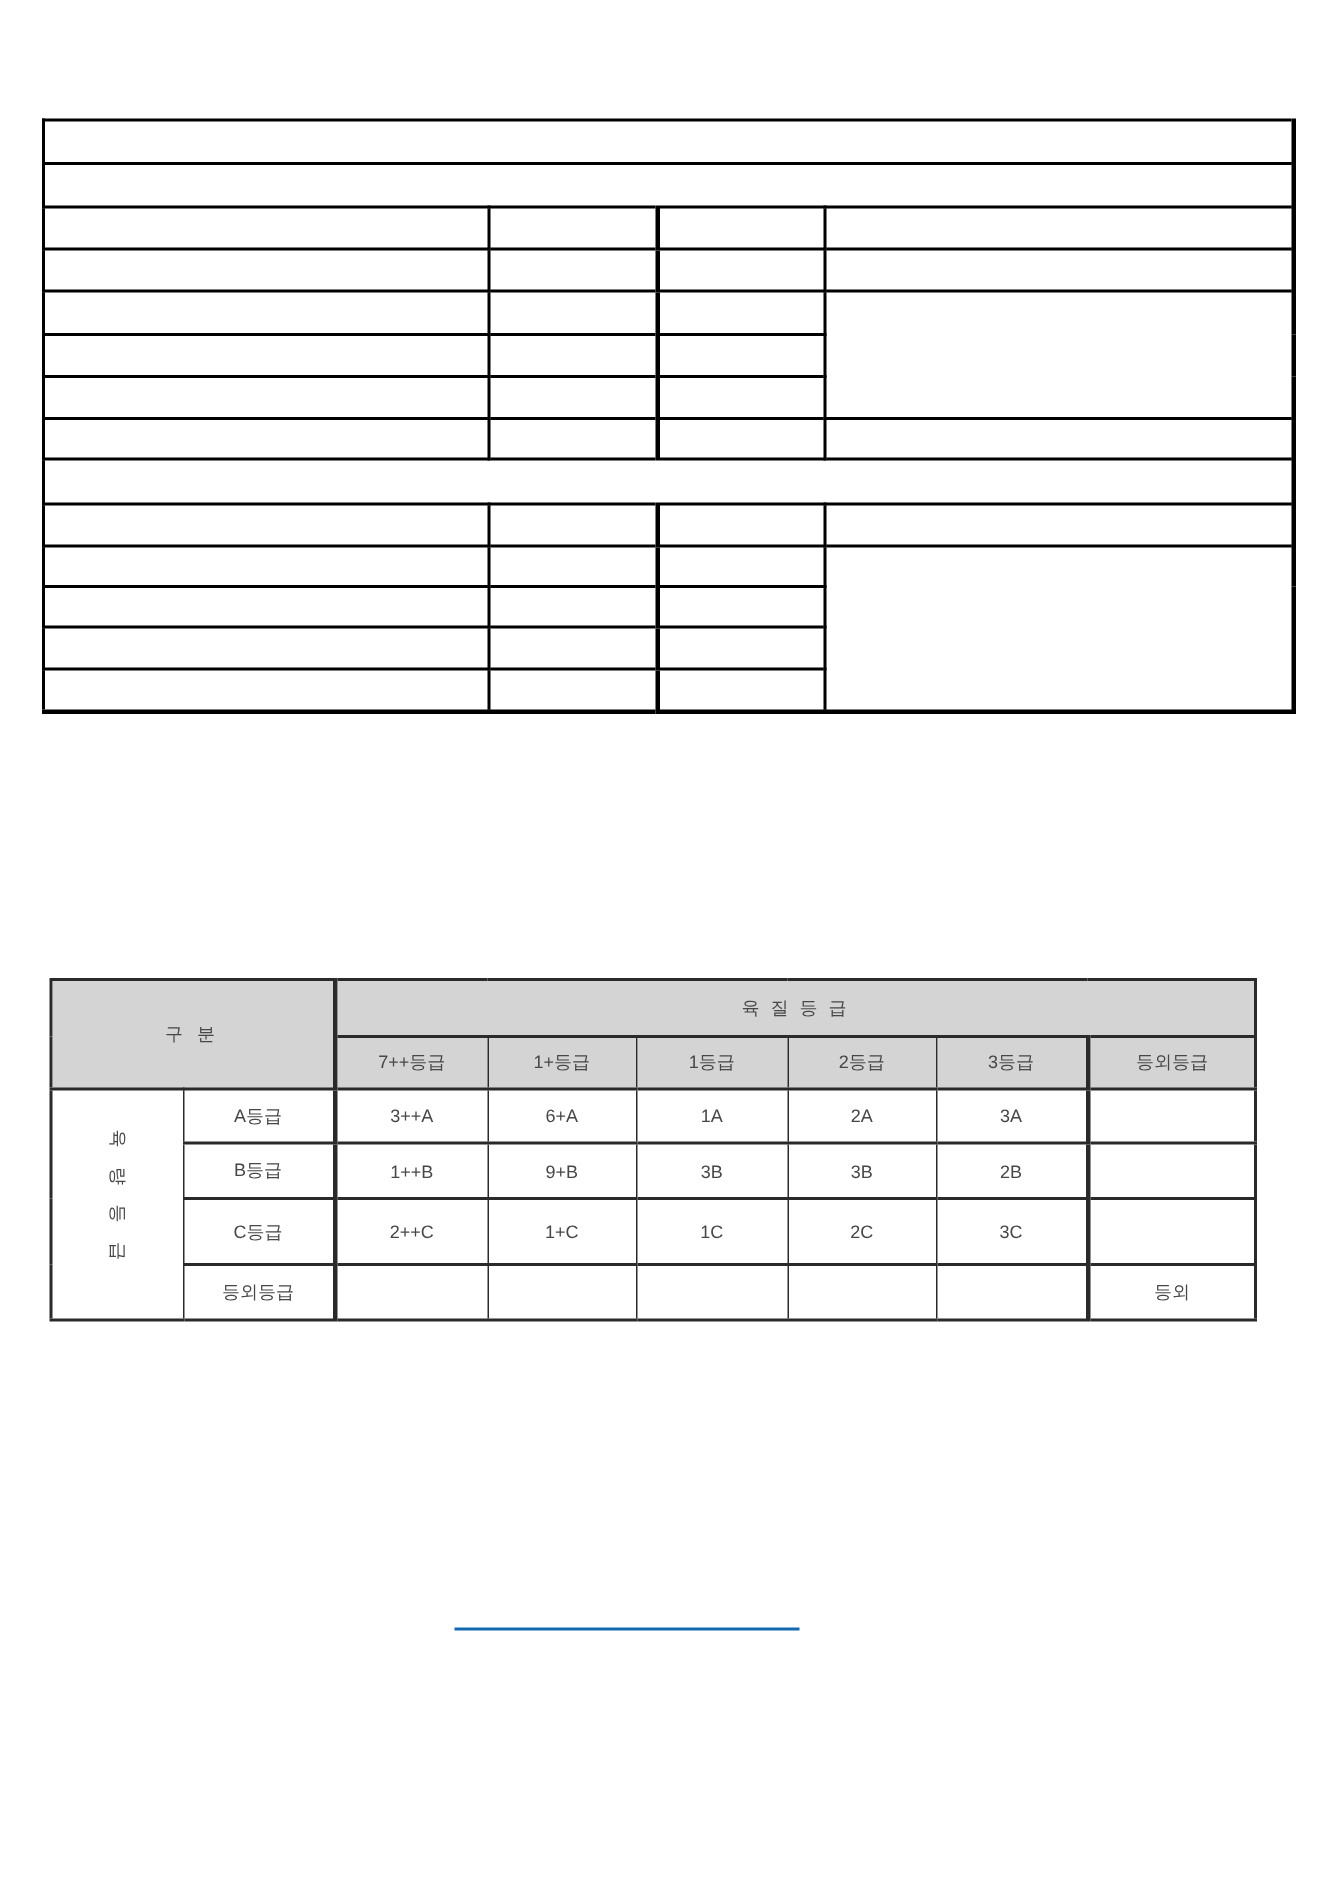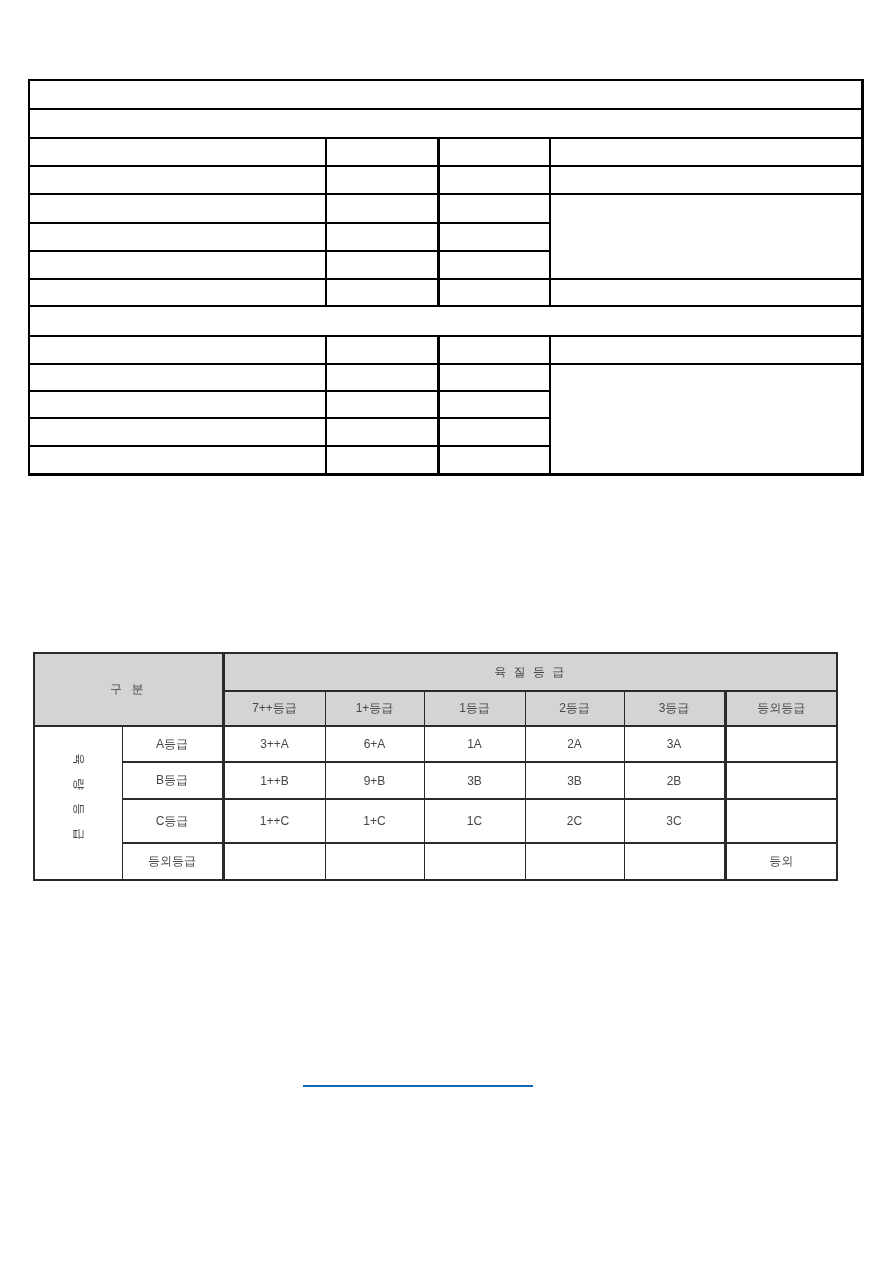--- a/index.html
+++ b/index.html
@@ -205,21 +205,21 @@
         <td>B등급</td>
         <td class="thickL">1++B</td>
         <td>9+B</td>
         <td>3B</td>
         <td>3B</td>
         <td>2B</td>
         <td class="thickL"></td>
       </tr>
       <tr style="height:44px">
         <td>C등급</td>
-        <td class="thickL">1++C</td>
+        <td class="thickL">2++C</td>
         <td>1+C</td>
         <td>1C</td>
         <td>2C</td>
         <td>3C</td>
         <td class="thickL"></td>
       </tr>
       <tr style="height:37px">
         <td>등외등급</td>
         <td class="thickL"></td>
         <td></td>

